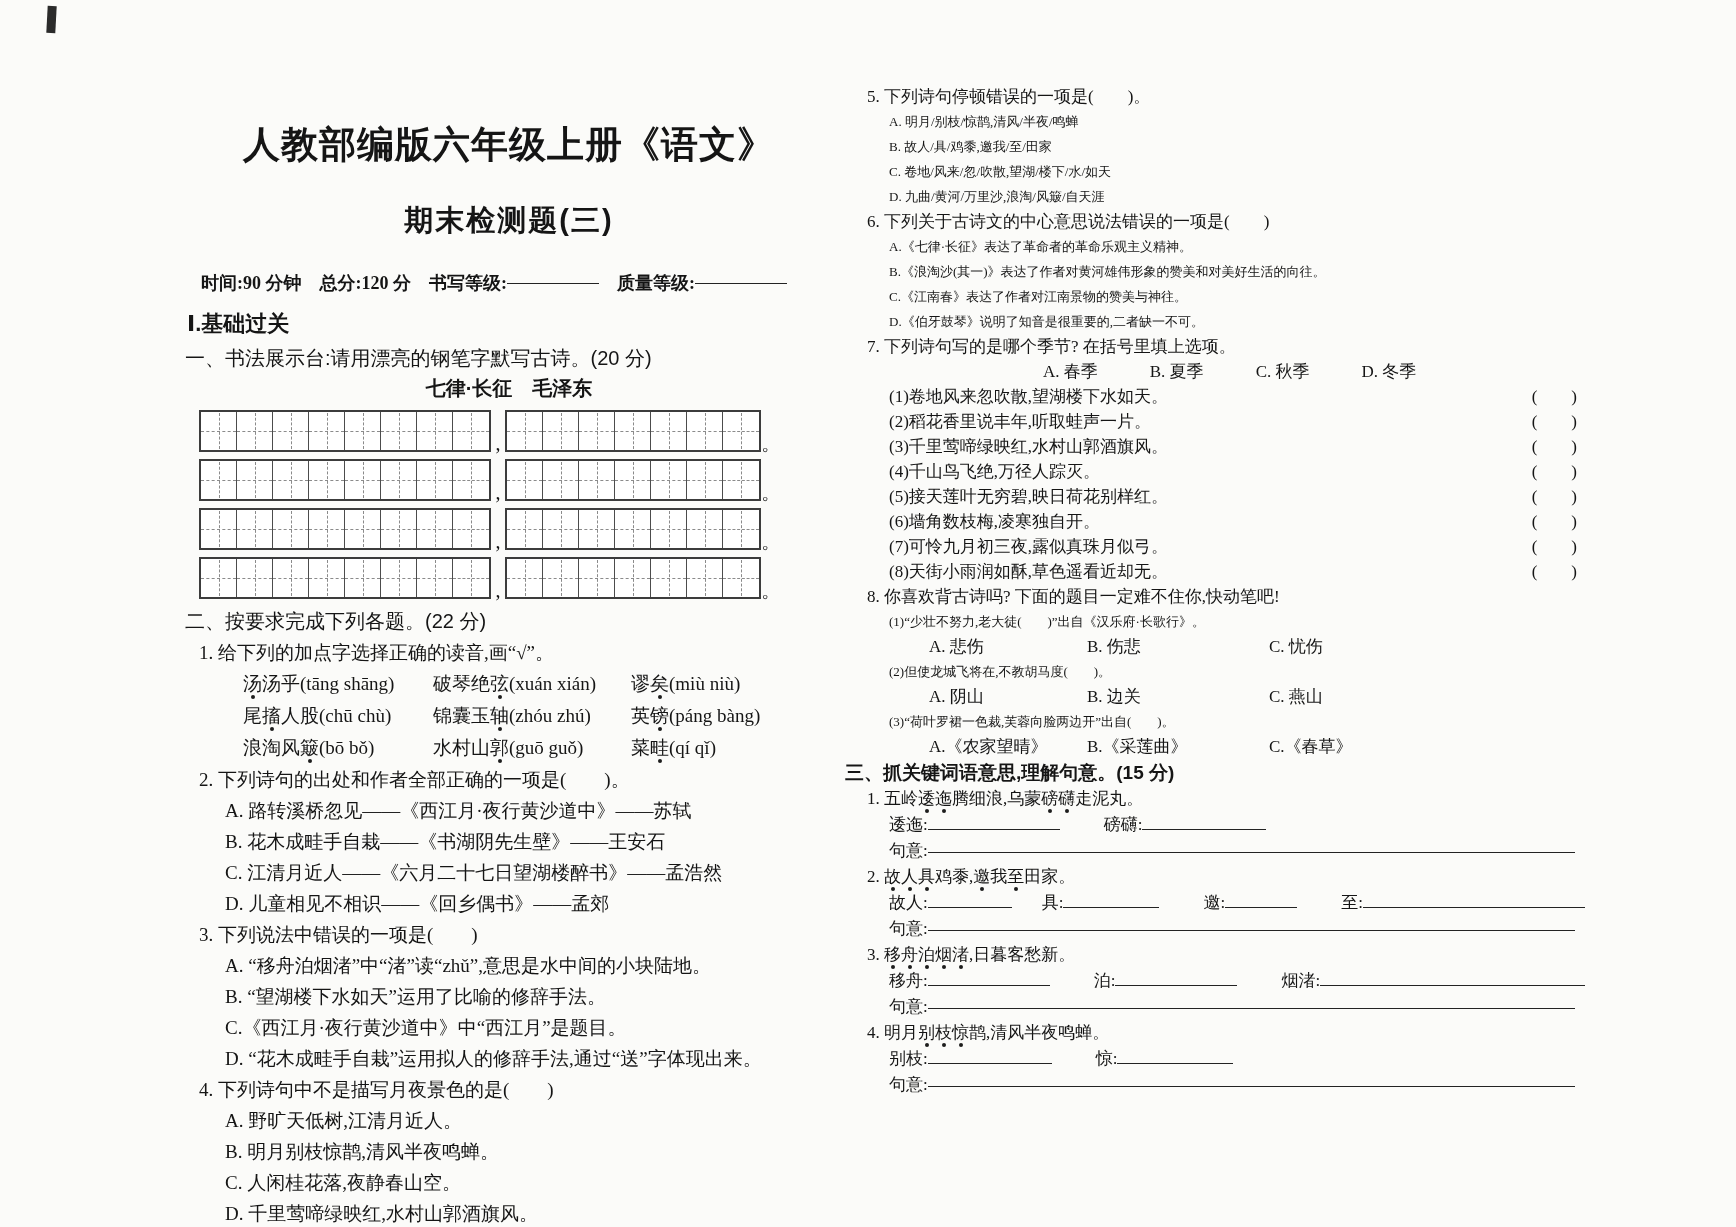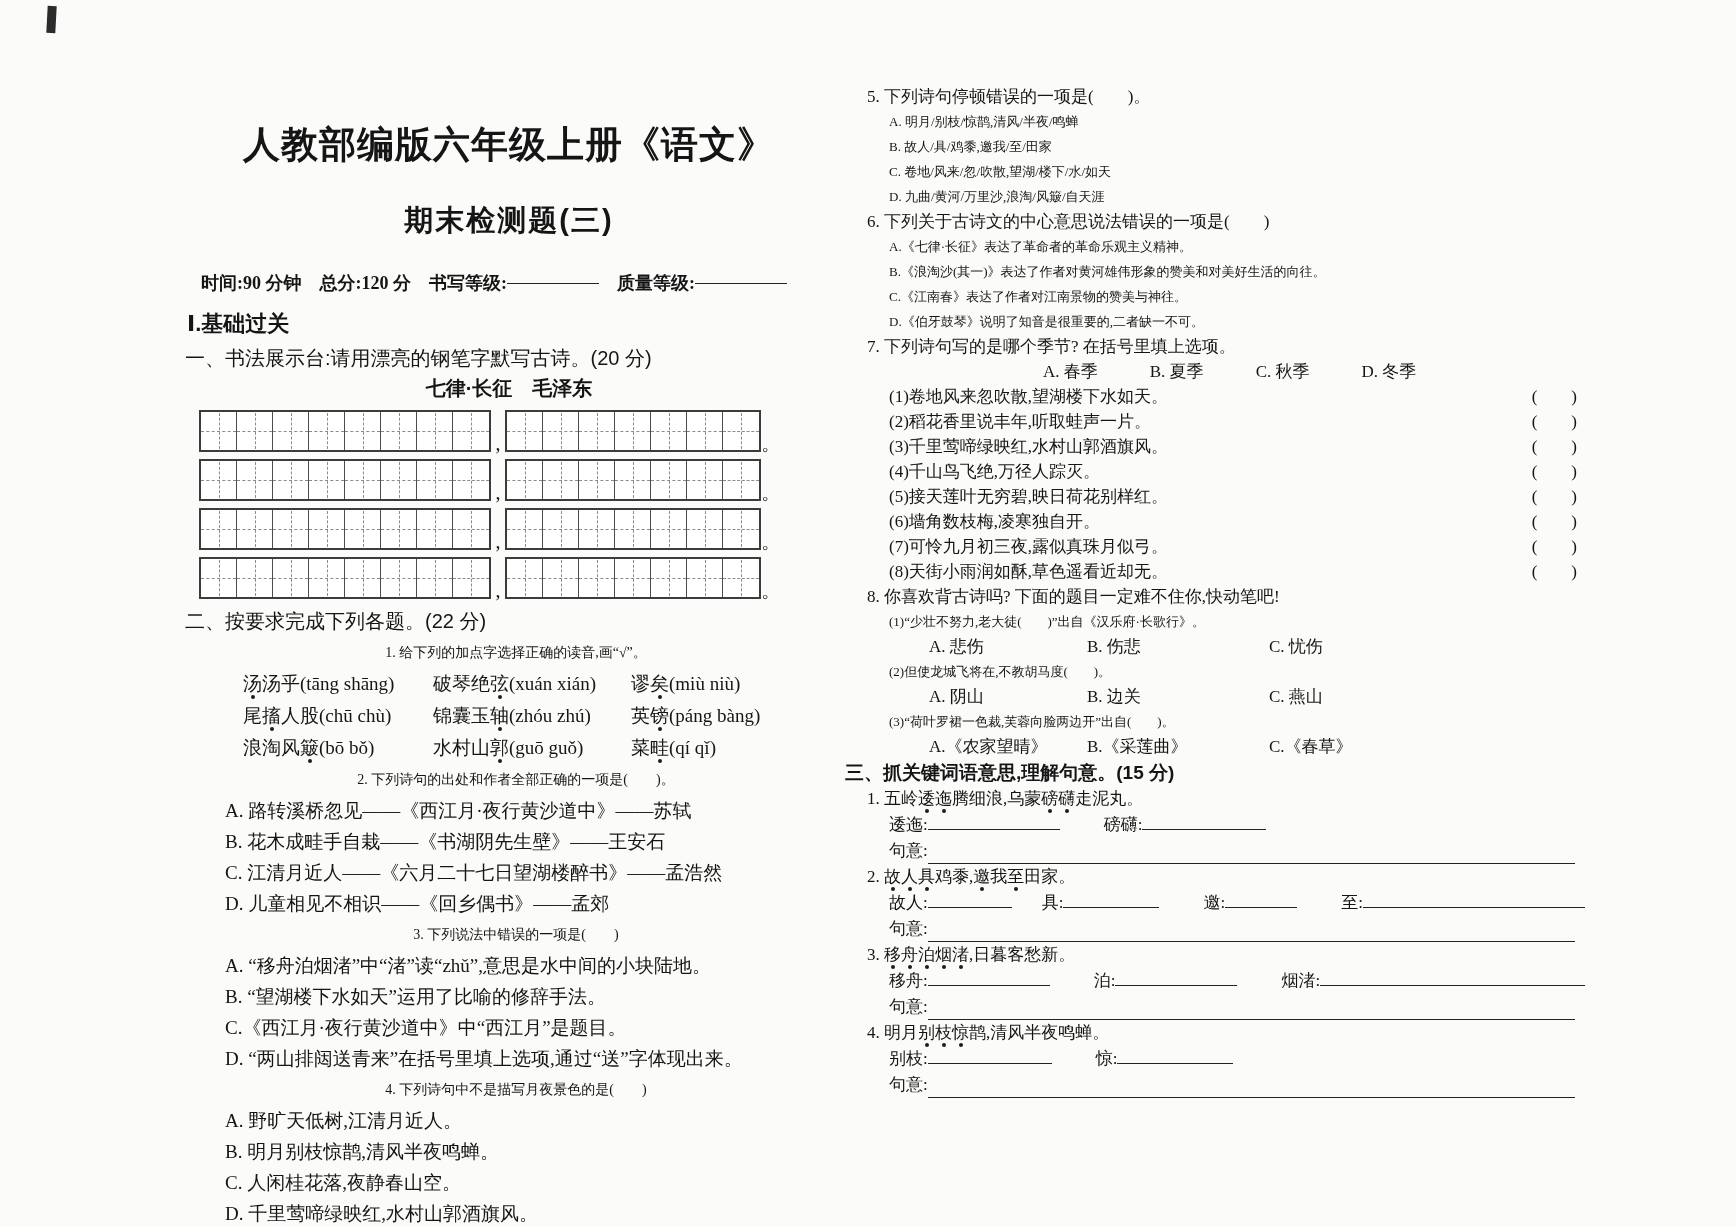--- a/index.html
+++ b/index.html
@@ -25,39 +25,39 @@
 
   #grid{margin:7px 0 0 14px;}
   .grid-row{display:flex;align-items:flex-end;margin-bottom:7px;}
   .gblock{display:flex;border:2px solid #3c3c3c;background:#fff;}
   .gcell{width:36px;height:38px;border-right:1px solid #4c4c4c;position:relative;box-sizing:border-box;}
   .gcell:last-child{border-right:none;}
   .gcell::before{content:"";position:absolute;left:50%;top:1px;bottom:1px;border-left:1px dashed #8b8b8b;}
   .gcell::after{content:"";position:absolute;top:50%;left:0;right:0;border-top:1px dashed #8b8b8b;}
   .gsep{font-size:20px;width:14px;text-align:center;line-height:18px;}
 
-  .stem{font-size:14px;line-height:31px;padding-left:14px;text-align:center;}
+  .stem{font-size:19px;line-height:31px;padding-left:14px;}
   .opt{font-size:19px;line-height:31px;padding-left:40px;}
   .pinyin-row{display:flex;font-size:19px;line-height:32px;padding-left:58px;white-space:nowrap;}
   .pinyin-row span:nth-child(1){width:190px;}
   .pinyin-row span:nth-child(2){width:198px;}
 
   .r-stem{font-size:17px;line-height:25px;padding-left:22px;}
   .r-opt{font-size:13px;line-height:25px;padding-left:44px;}
   .q6opts .r-opt{width:560px;}
   .seasons{display:flex;font-size:17px;line-height:25px;padding-left:198px;gap:52px;white-space:nowrap;}
   .seg-item{display:flex;font-size:17px;line-height:25px;padding-left:44px;}
   .seg-item .bracket{margin-left:auto;padding-right:8px;}
   .opts3{display:flex;font-size:17px;line-height:25px;padding-left:46px;white-space:nowrap;}
   .opts3 span:nth-child(1){width:158px;margin-left:38px;}
   .opts3 span:nth-child(2){width:182px;}
   .s3-heading{font-family:"Liberation Sans","DejaVu Sans",sans-serif;font-weight:bold;font-size:19px;line-height:27px;}
   .s3-stem{font-size:17px;line-height:26px;padding-left:22px;}
   .terms{display:flex;font-size:17px;line-height:26px;padding-left:44px;align-items:baseline;}
-  .juyi{display:flex;font-size:17px;line-height:26px;padding-left:44px;align-items:flex-end;padding-right:10px;}
+  .juyi{display:flex;font-size:17px;line-height:26px;padding-left:44px;align-items:flex-start;padding-right:10px;}
 
   .bl{display:inline-block;border-bottom:1.4px solid #232323;height:14px;vertical-align:baseline;}
   .grow{flex:1;} .g30{width:30px;} .g44{width:44px;}
 
   .em{position:relative;}
   .em::after{content:"";position:absolute;left:50%;transform:translateX(-50%);bottom:-5px;
              width:4px;height:4px;border-radius:50%;background:#1d1d1d;}
 </style>
 </head>
 <body>
@@ -203,21 +203,21 @@
     <div class="stem">2. 下列诗句的出处和作者全部正确的一项是(　　)。</div>
     <div class="opt">A. 路转溪桥忽见——《西江月·夜行黄沙道中》——苏轼</div>
     <div class="opt">B. 花木成畦手自栽——《书湖阴先生壁》——王安石</div>
     <div class="opt">C. 江清月近人——《六月二十七日望湖楼醉书》——孟浩然</div>
     <div class="opt">D. 儿童相见不相识——《回乡偶书》——孟郊</div>
 
     <div class="stem">3. 下列说法中错误的一项是(　　)</div>
     <div class="opt">A. “移舟泊烟渚”中“渚”读“zhǔ”,意思是水中间的小块陆地。</div>
     <div class="opt">B. “望湖楼下水如天”运用了比喻的修辞手法。</div>
     <div class="opt">C.《西江月·夜行黄沙道中》中“西江月”是题目。</div>
-    <div class="opt">D. “两山排闼送青来”在括号里填上选项,通过“送”字体现出来。</div>
+    <div class="opt">D. “花木成畦手自栽”运用拟人的修辞手法,通过“送”字体现出来。</div>
 
     <div class="stem">4. 下列诗句中不是描写月夜景色的是(　　)</div>
     <div class="opt">A. 野旷天低树,江清月近人。</div>
     <div class="opt">B. 明月别枝惊鹊,清风半夜鸣蝉。</div>
     <div class="opt">C. 人闲桂花落,夜静春山空。</div>
     <div class="opt">D. 千里莺啼绿映红,水村山郭酒旗风。</div>
   </div>
 
   <div class="col col-right">
     <div class="r-stem">5. 下列诗句停顿错误的一项是(　　)。</div>

